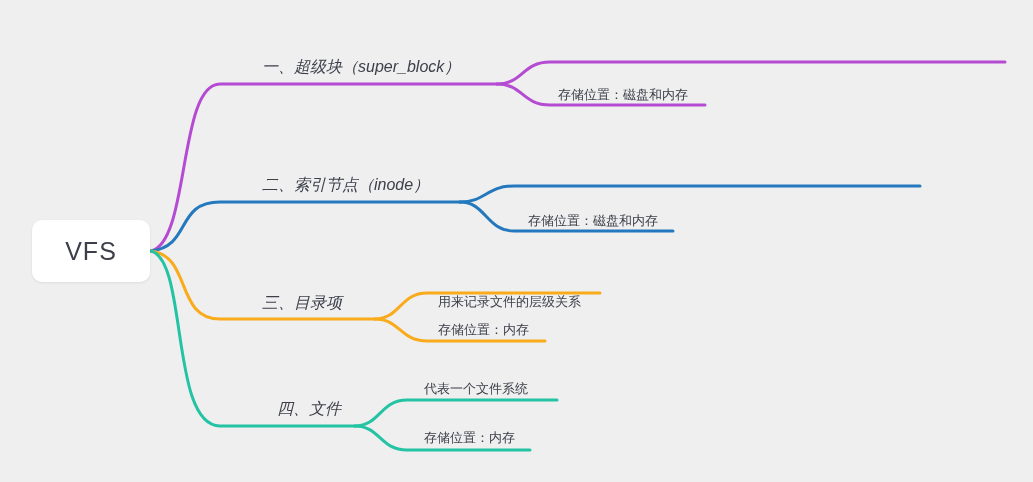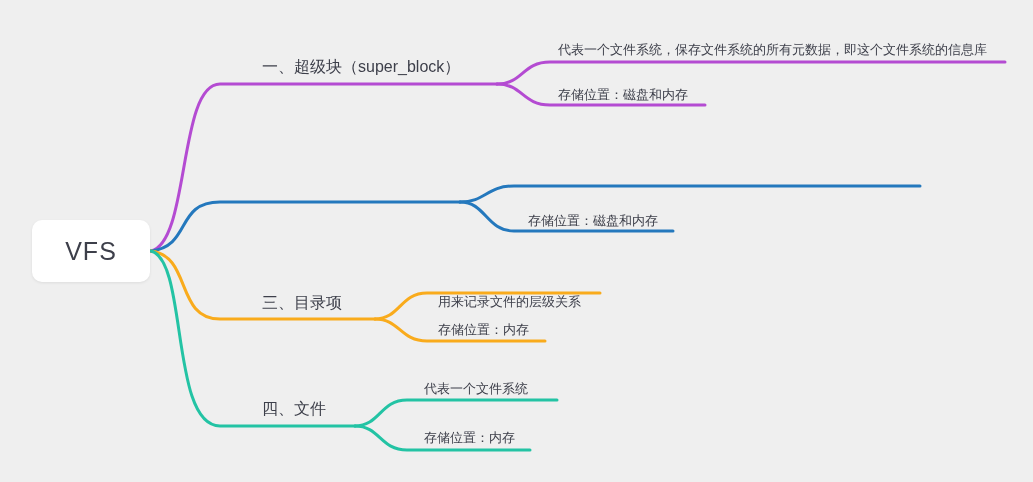--- a/index.html
+++ b/index.html
@@ -33,20 +33,21 @@
     display: flex; align-items: center; justify-content: center;
     font-size: 25px;
     color: #3d3f4a;
     letter-spacing: 1px;
   }
   .branch-label {
     position: absolute;
     font-size: 16px;
     color: #3d3f4a;
     white-space: nowrap;
+    font-style: italic;
   }
   .leaf-label {
     position: absolute;
     font-size: 13px;
     color: #3d3f4a;
     white-space: nowrap;
     line-height: 21px;
   }
 </style>
 </head>
@@ -69,28 +70,28 @@
     <path d="M375,319 C400,319 400,341 427,341 L545,341" stroke="#f9ab1c"></path>
 
     <path d="M151,251 C188,260 170,426 220,426 L355,426" stroke="#23c3a4"></path>
     <path d="M355,426 C380,426 380,400 407,400 L557,400" stroke="#23c3a4"></path>
     <path d="M355,426 C380,426 380,450 407,450 L530,450" stroke="#23c3a4"></path>
   </svg>
 
   <div class="root-node">VFS</div>
 
   <div class="branch-label" style="left:262px; top:57px;">一、超级块（super_block）</div>
-  <div class="leaf-label" style="left:558px; top:39px;">代表一个文件系统，保存文件系统的所有元数据，即这个文件系统的信息库</div>
   <div class="leaf-label" style="left:558px; top:84px;">存储位置：磁盘和内存</div>
 
+  <div class="branch-label" style="left:262px; top:175px;">二、索引节点（inode）</div>
   <div class="leaf-label" style="left:528px; top:141px;">
   </div>
   <div class="leaf-label" style="left:528px; top:210px;">存储位置：磁盘和内存</div>
 
   <div class="branch-label" style="left:262px; top:293px;">三、目录项</div>
   <div class="leaf-label" style="left:438px; top:271px;margin-top:20px;">用来记录文件的层级关系</div>
   <div class="leaf-label" style="left:438px; top:319px;">存储位置：内存</div>
 
-  <div class="branch-label" style="left:262px; top:399px;">四、文件</div>
+  <div class="branch-label" style="left:277px; top:399px;">四、文件</div>
   <div class="leaf-label" style="left:424px; top:378px;">代表一个文件系统</div>
   <div class="leaf-label" style="left:424px; top:427px;">存储位置：内存</div>
 
 </div>
 
 </body></html>

